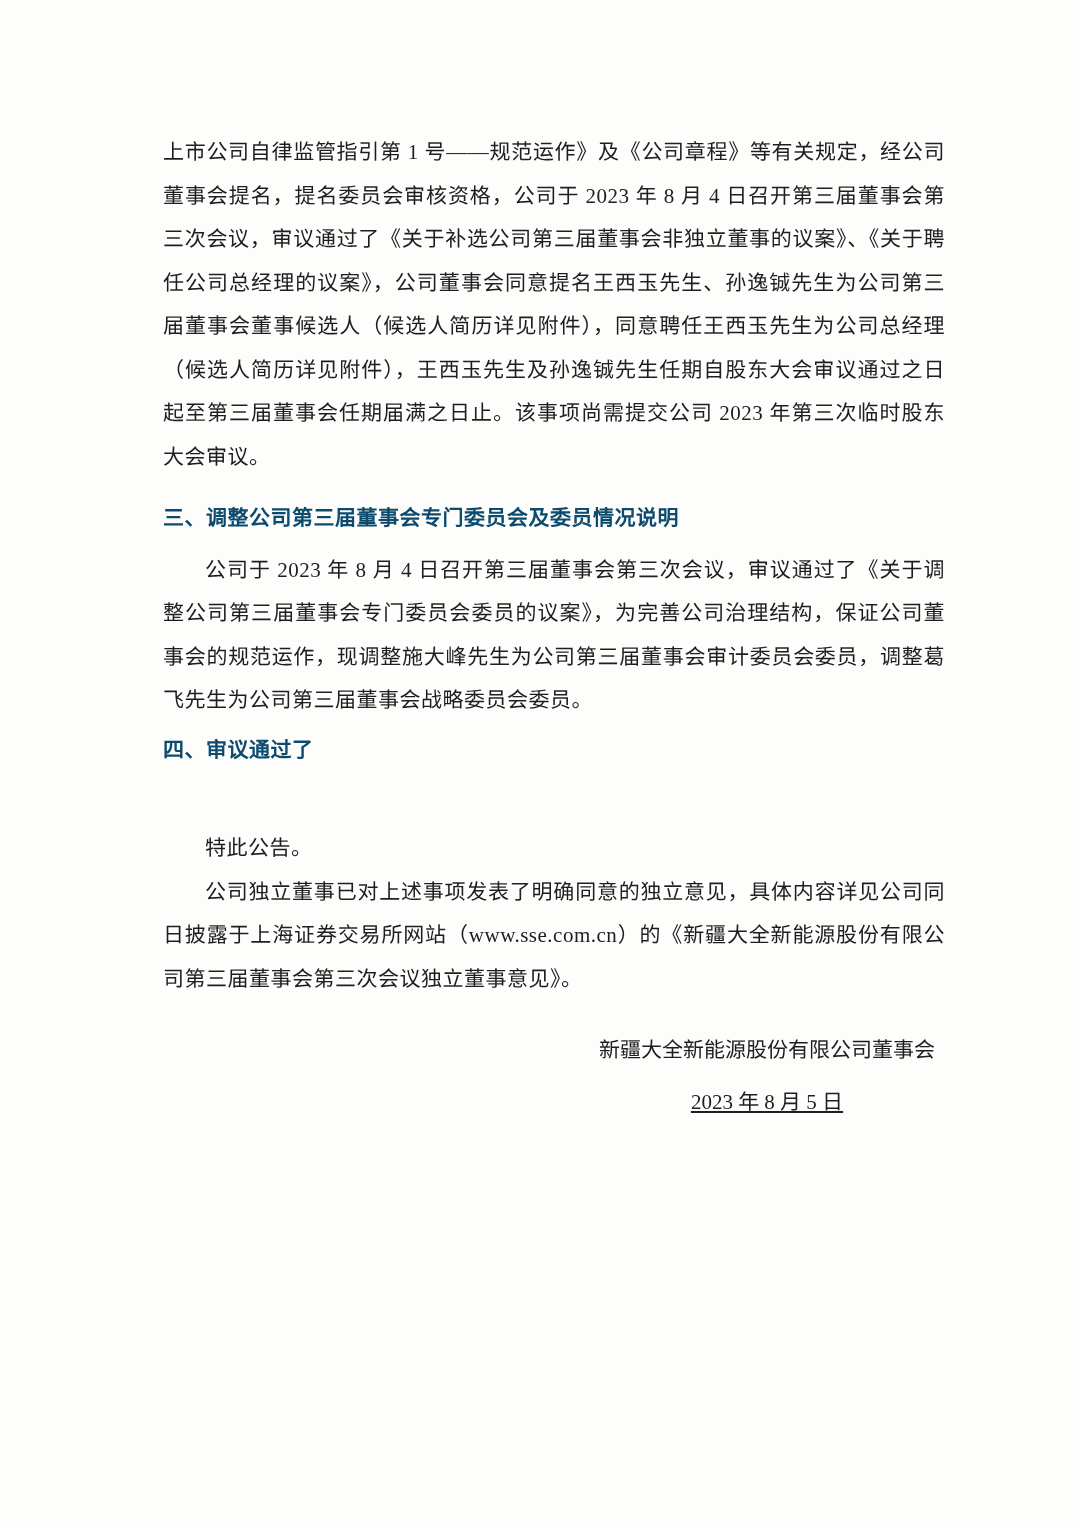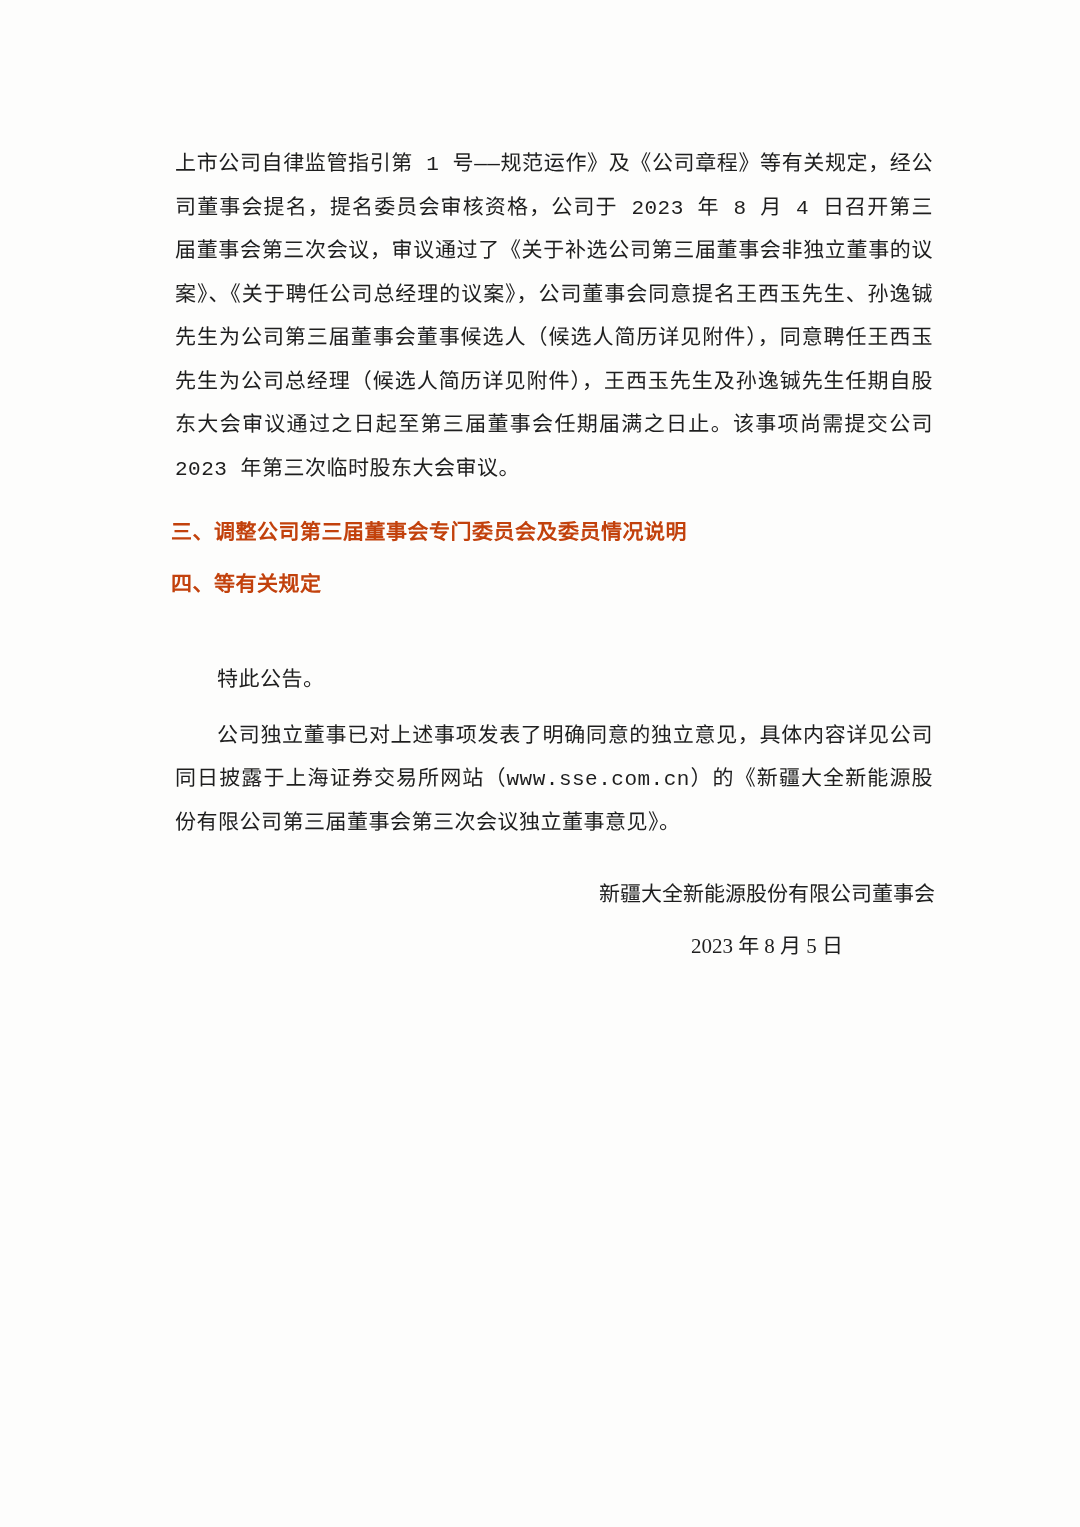--- a/index.html
+++ b/index.html
@@ -17,32 +17,31 @@
     box-sizing: border-box;
     padding: 131px 135px 0 163px;
     font-family: "Liberation Serif", "DejaVu Serif", serif;
     font-size: 21px;
     line-height: 43.5px;
     overflow: hidden;
   }
   .para {
     text-align: justify;
     text-justify: inter-ideograph;
-    margin: 12px;
+    margin: 0;
     letter-spacing: 0.5px;
-    font-family: Liberation Mono, monospace;
   }
   .para.indent {
     text-indent: 2em;
   }
   .heading {
-    font-family: Liberation Sans, sans-serif;
+    font-family: Liberation Mono, monospace;
     font-weight: 700;
-    color: #c2410c;
-    margin: 8px;
+    color: #0c4a6e;
+    margin: 0;
     letter-spacing: 0.5px;
   }
   .h3 { margin-top: 19px; }
   .h4 { margin-top: 7px; }
   .p-after-h3 { margin-top: 7px; }
   .p-gap { margin-top: 14px; }
   .closing {
     margin-top: 54px;
     text-indent: 2em;
   }
@@ -53,37 +52,39 @@
   .signature-inner {
     display: inline-block;
     text-align: center;
     margin-right: 10px;
   }
   .signature-company {
     white-space: nowrap;
   }
   .signature-date {
     margin-top: 8px;
+    text-decoration: underline;
   }
   .attachment {
     margin-top: 42px;
   }
 </style>
 </head>
 <body>
 
 <div class="page">
 
   <p class="para">上市公司自律监管指引第 1 号——规范运作》及《公司章程》等有关规定，经公司董事会提名，提名委员会审核资格，公司于 2023 年 8 月 4 日召开第三届董事会第三次会议，审议通过了《关于补选公司第三届董事会非独立董事的议案》、《关于聘任公司总经理的议案》，公司董事会同意提名王西玉先生、孙逸铖先生为公司第三届董事会董事候选人（候选人简历详见附件），同意聘任王西玉先生为公司总经理（候选人简历详见附件），王西玉先生及孙逸铖先生任期自股东大会审议通过之日起至第三届董事会任期届满之日止。该事项尚需提交公司 2023 年第三次临时股东大会审议。</p>
 
   <p class="heading h3">三、调整公司第三届董事会专门委员会及委员情况说明</p>
 
+  <p class="para indent p-after-h3">公司于 2023 年 8 月 4 日召开第三届董事会第三次会议，审议通过了《关于调整公司第三届董事会专门委员会委员的议案》，为完善公司治理结构，保证公司董事会的规范运作，现调整施大峰先生为公司第三届董事会审计委员会委员，调整葛飞先生为公司第三届董事会战略委员会委员。</p>
 
 
-  <p class="heading h4">四、等有关规定</p>
+  <p class="heading h4">四、审议通过了</p>
 
   <p class="para closing">特此公告。</p>
 
   <p class="para indent">公司独立董事已对上述事项发表了明确同意的独立意见，具体内容详见公司同日披露于上海证券交易所网站（www.sse.com.cn）的《新疆大全新能源股份有限公司第三届董事会第三次会议独立董事意见》。</p>
 
   <div class="signature-block">
     <div class="signature-inner">
       <div class="signature-company">新疆大全新能源股份有限公司董事会</div>
       <div class="signature-date">2023 年 8 月 5 日</div>
     </div>

